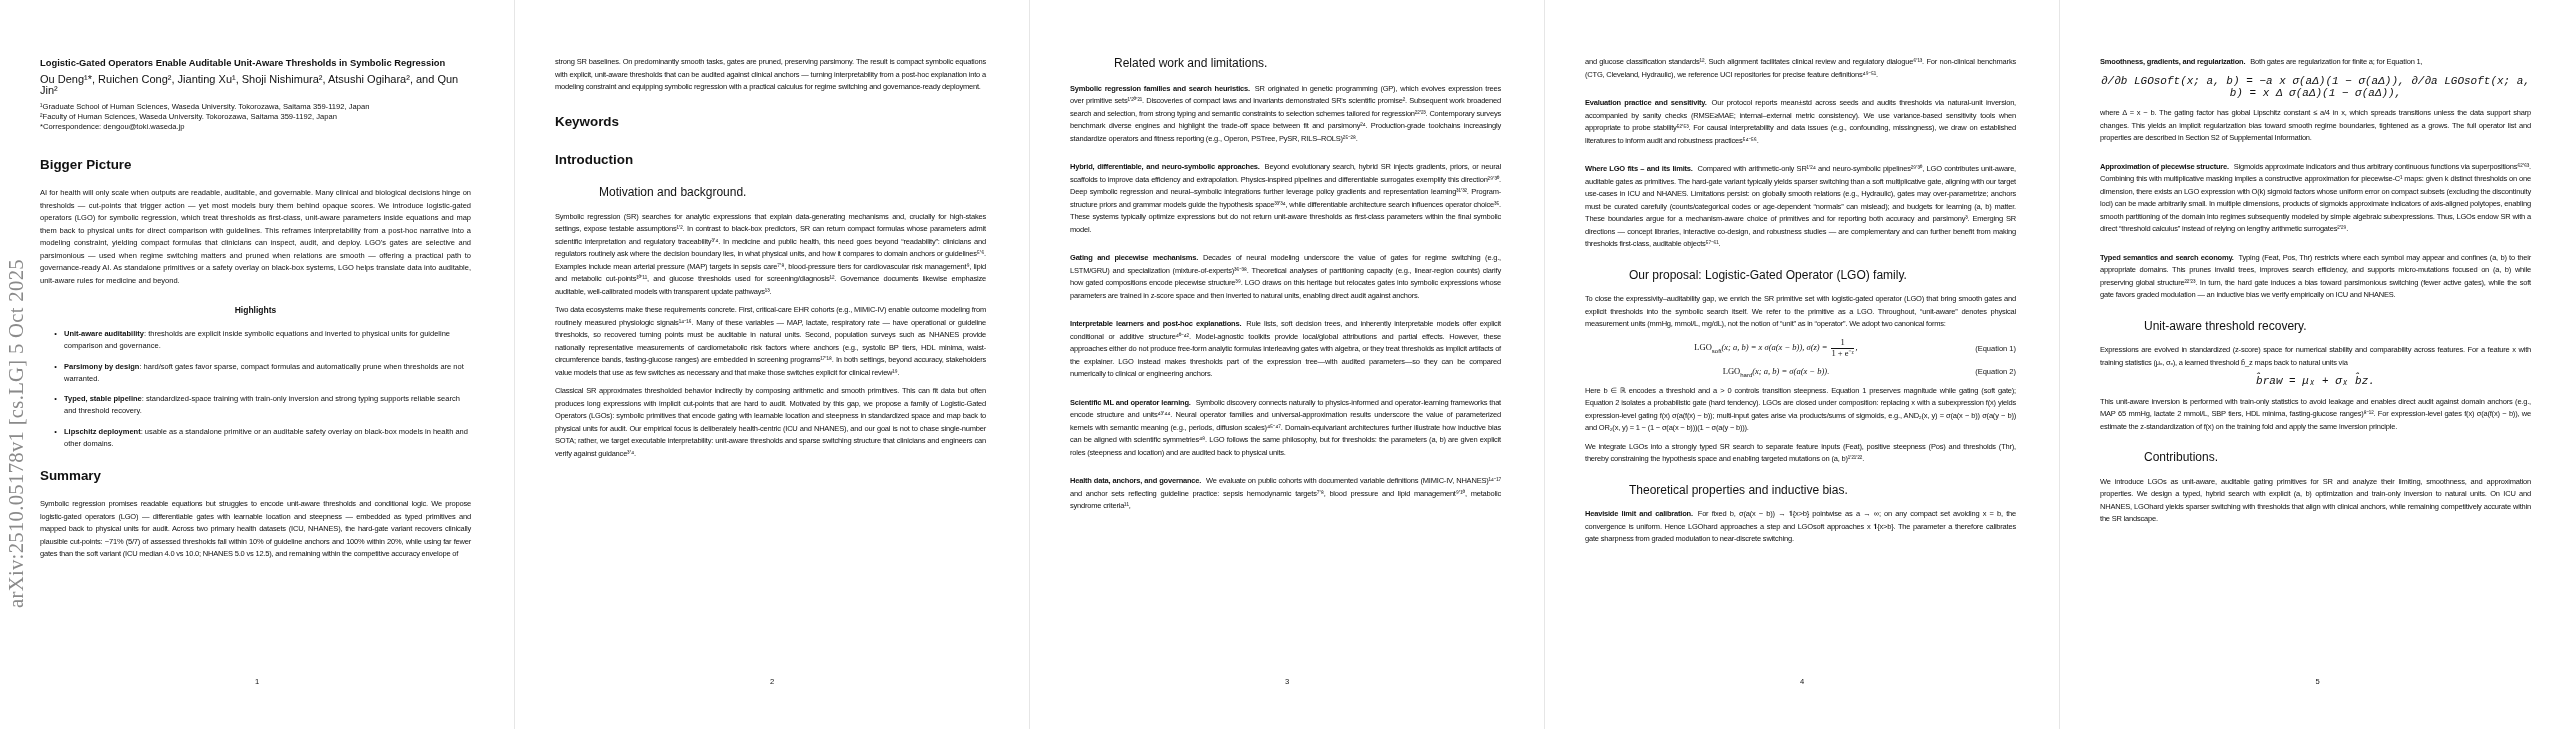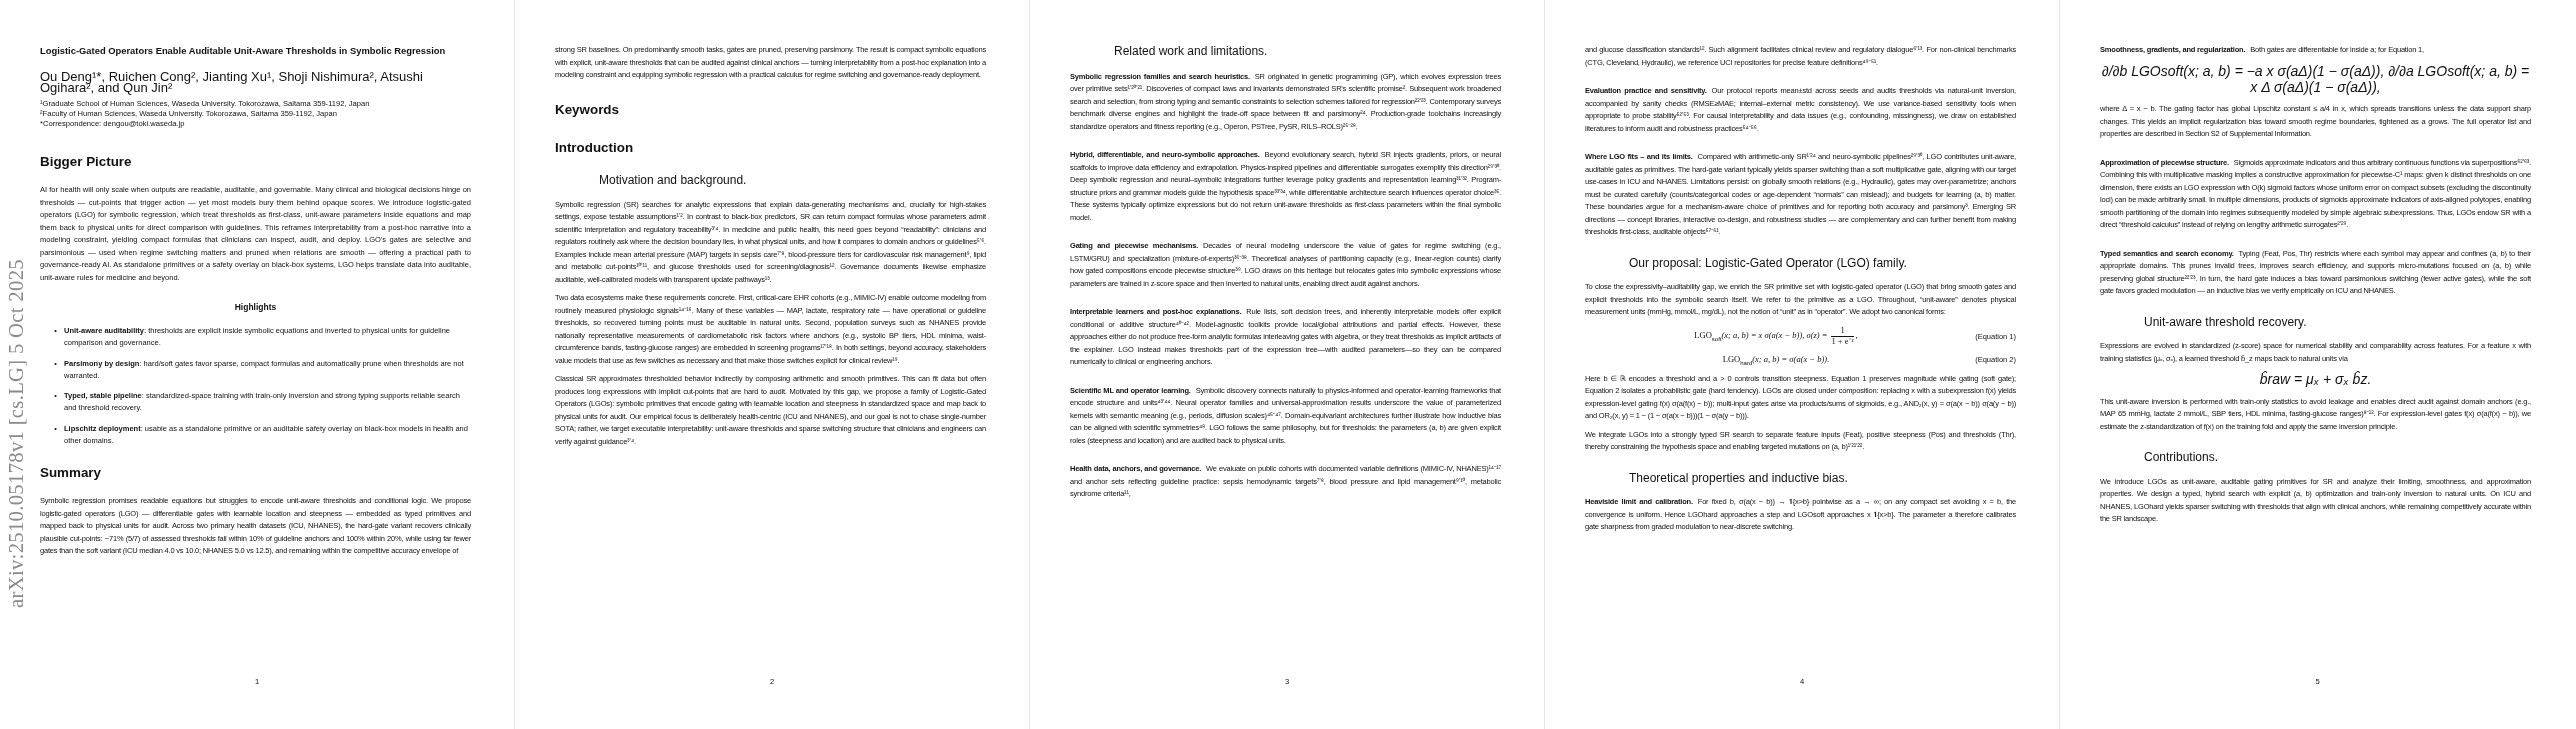--- a/index.html
+++ b/index.html
@@ -1,48 +1,48 @@
 <!DOCTYPE html>
 <html style="font-size:9.7px"><head>
 <meta charset="utf-8">
 <style>
   * { box-sizing: border-box; margin: 0; padding: 0; }
   html, body { width: 2576px; height: 729px; background: #ffffff; overflow: hidden; }
   body { font-family: "Liberation Sans", sans-serif; color: #111; }
   .strip { display: flex; width: 2576px; height: 729px; }
   .page { position: relative; width: 515px; height: 729px; background: #fff; border-right: 0.6px solid #e6e6e6; }
   .page:last-child { border-right: none; }
-  .content { position: absolute; left: 40px; top: 44px; width: 431px; }
+  .content { position: absolute; left: 40px; top: 56px; width: 431px; }
   .arxiv-stamp {
     position: absolute; left: 4.9px; top: 608px; transform-origin: 0 0; transform: rotate(-90deg);
     font-family: "Liberation Serif", serif; font-size: 20.7px; color: #8a8a8a; white-space: nowrap; letter-spacing: 0.3px;
   }
   .title { font-weight: bold; font-size: 9.4px; line-height: 12px; margin-top: 1.2px; }
-  .authors { font-size: 13px; margin-top: 14px; line-height: 11px; }
+  .authors { font-size: 11px; margin-top: 5px; line-height: 11px; }
   .affil { font-size: 7.6px; line-height: 9.7px; margin-top: 6px; }
   .affil p { margin: 0; }
   .h1 { font-weight: bold; font-size: 13.4px; line-height: 16px; margin-top: 25.5px; margin-bottom: 14.6px; }
   .h2 { font-weight: normal; font-size: 12px; line-height: 14.6px; margin-top: 17px; margin-bottom: 11px; margin-left: 44px; }
   .h3 { font-weight: bold; font-size: 8.5px; line-height: 11px; margin-top: 14.6px; margin-bottom: 9.7px; text-align: center; }
   p.body { font-size: 7.5px; line-height: 12.5px; text-align: justify; margin-bottom: 6px; }
   p.narrow { font-size: 7.5px; line-height: 12.5px; text-align: justify; letter-spacing: -0.2px; margin-bottom: 6px; }
   .para-lead { font-weight: bold; margin-right: 4.9px; }
   ul.hl { list-style: none; margin-left: 24px; margin-top: 12px; }
   ul.hl li { position: relative; font-size: 7.5px; line-height: 12px; margin-bottom: 8.5px; padding-left: 0; }
   ul.hl li::before { content: "•"; position: absolute; left: -9.7px; top: 0; }
   ul.hl li b { font-weight: bold; }
   .page-num { position: absolute; left: 0; right: 0; text-align: center; bottom: 43px; font-size: 7.6px; }
   .math { font-family: "Liberation Serif", serif; font-style: italic; }
   .eqn { display: flex; align-items: center; font-size: 8.5px; margin: 7.3px 0; }
   .eqn .expr { flex: 1; text-align: center; font-family: "Liberation Serif", serif; }
   .eqn .label { width: 49px; text-align: right; font-size: 7.5px; }
   .frac { display: inline-flex; flex-direction: column; vertical-align: middle; text-align: center; margin: 0 1.8px; }
   .frac span { display: block; line-height: 9.7px; }
   .frac .num { border-bottom: 0.6px solid #111; padding: 0 1.2px; }
-  .centered-eq { text-align: center; font-family: Liberation Sans, sans-serif; font-size: 14px; margin: 6px 0 8.5px; }
+  .centered-eq { text-align: center; font-family: Liberation Mono, monospace; font-size: 11px; margin: 6px 0 8.5px; }
 </style>
 </head>
 <body>
 
 <div class="strip">
 
   <div class="page">
     <div class="arxiv-stamp">arXiv:2510.05178v1  [cs.LG]  5 Oct 2025</div>
     <div class="content">
       <div class="title">Logistic-Gated Operators Enable Auditable Unit-Aware Thresholds in Symbolic Regression</div>
@@ -119,21 +119,21 @@
       <p class="narrow">Here b ∈ ℝ encodes a threshold and a &gt; 0 controls transition steepness. Equation 1 preserves magnitude while gating (soft gate); Equation 2 isolates a probabilistic gate (hard tendency). LGOs are closed under composition: replacing x with a subexpression f(x) yields expression-level gating f(x) σ(a(f(x) − b)); multi-input gates arise via products/sums of sigmoids, e.g., AND₂(x, y) = σ(a(x − b)) σ(a(y − b)) and OR₂(x, y) = 1 − (1 − σ(a(x − b)))(1 − σ(a(y − b))).</p>
       <p class="narrow">We integrate LGOs into a strongly typed SR search to separate feature inputs (Feat), positive steepness (Pos) and thresholds (Thr), thereby constraining the hypothesis space and enabling targeted mutations on (a, b)¹ʼ²¹ʼ²².</p>
       <div class="h2">Theoretical properties and inductive bias.</div>
       <p class="narrow"><span class="para-lead">Heaviside limit and calibration.</span><span>For fixed b, σ(a(x − b)) → 𝟏{x&gt;b} pointwise as a → ∞; on any compact set avoiding x = b, the convergence is uniform. Hence LGOhard approaches a step and LGOsoft approaches x 𝟏{x&gt;b}. The parameter a therefore calibrates gate sharpness from graded modulation to near-discrete switching.</span></p>
     </div>
     <div class="page-num">4</div>
   </div>
 
   <div class="page">
     <div class="content">
-      <p class="narrow"><span class="para-lead">Smoothness, gradients, and regularization.</span><span>Both gates are differentiable for inside a; for Equation 1,</span></p>
+      <p class="narrow"><span class="para-lead">Smoothness, gradients, and regularization.</span><span>Both gates are regularization for finite a; for Equation 1,</span></p>
       <div class="centered-eq math">∂/∂b LGOsoft(x; a, b) = −a x σ(aΔ)(1 − σ(aΔ)),     ∂/∂a LGOsoft(x; a, b) = x Δ σ(aΔ)(1 − σ(aΔ)),</div>
       <p class="narrow" style="margin-bottom:16px">where Δ = x − b. The gating factor has global Lipschitz constant ≤ a/4 in x, which spreads transitions unless the data support sharp changes. This yields an implicit regularization bias toward smooth regime boundaries, tightened as a grows. The full operator list and properties are described in Section S2 of Supplemental Information.</p>
       <p class="narrow" style="margin-bottom:16px"><span class="para-lead">Approximation of piecewise structure.</span><span>Sigmoids approximate indicators and thus arbitrary continuous functions via superpositions⁶²ʼ⁶³. Combining this with multiplicative masking implies a constructive approximation for piecewise-C¹ maps: given k distinct thresholds on one dimension, there exists an LGO expression with O(k) sigmoid factors whose uniform error on compact subsets (excluding the discontinuity loci) can be made arbitrarily small. In multiple dimensions, products of sigmoids approximate indicators of axis-aligned polytopes, enabling smooth partitioning of the domain into regimes subsequently modeled by simple algebraic subexpressions. Thus, LGOs endow SR with a direct “threshold calculus” instead of relying on lengthy arithmetic surrogates²ʼ²⁹.</span></p>
       <p class="narrow"><span class="para-lead">Typed semantics and search economy.</span><span>Typing (Feat, Pos, Thr) restricts where each symbol may appear and confines (a, b) to their appropriate domains. This prunes invalid trees, improves search efficiency, and supports micro-mutations focused on (a, b) while preserving global structure²²ʼ²³. In turn, the hard gate induces a bias toward parsimonious switching (fewer active gates), while the soft gate favors graded modulation — an inductive bias we verify empirically on ICU and NHANES.</span></p>
       <div class="h2">Unit-aware threshold recovery.</div>
       <p class="narrow">Expressions are evolved in standardized (z-score) space for numerical stability and comparability across features. For a feature x with training statistics (μₓ, σₓ), a learned threshold b̂_z maps back to natural units via</p>
       <div class="centered-eq math">b̂raw = μₓ + σₓ b̂z.</div>
       <p class="narrow">This unit-aware inversion is performed with train-only statistics to avoid leakage and enables direct audit against domain anchors (e.g., MAP 65 mmHg, lactate 2 mmol/L, SBP tiers, HDL minima, fasting-glucose ranges)⁸⁻¹². For expression-level gates f(x) σ(a(f(x) − b)), we estimate the z-standardization of f(x) on the training fold and apply the same inversion principle.</p>
       <div class="h2">Contributions.</div>
       <p class="narrow">We introduce LGOs as unit-aware, auditable gating primitives for SR and analyze their limiting, smoothness, and approximation properties. We design a typed, hybrid search with explicit (a, b) optimization and train-only inversion to natural units. On ICU and NHANES, LGOhard yields sparser switching with thresholds that align with clinical anchors, while remaining competitively accurate within the SR landscape.</p>

